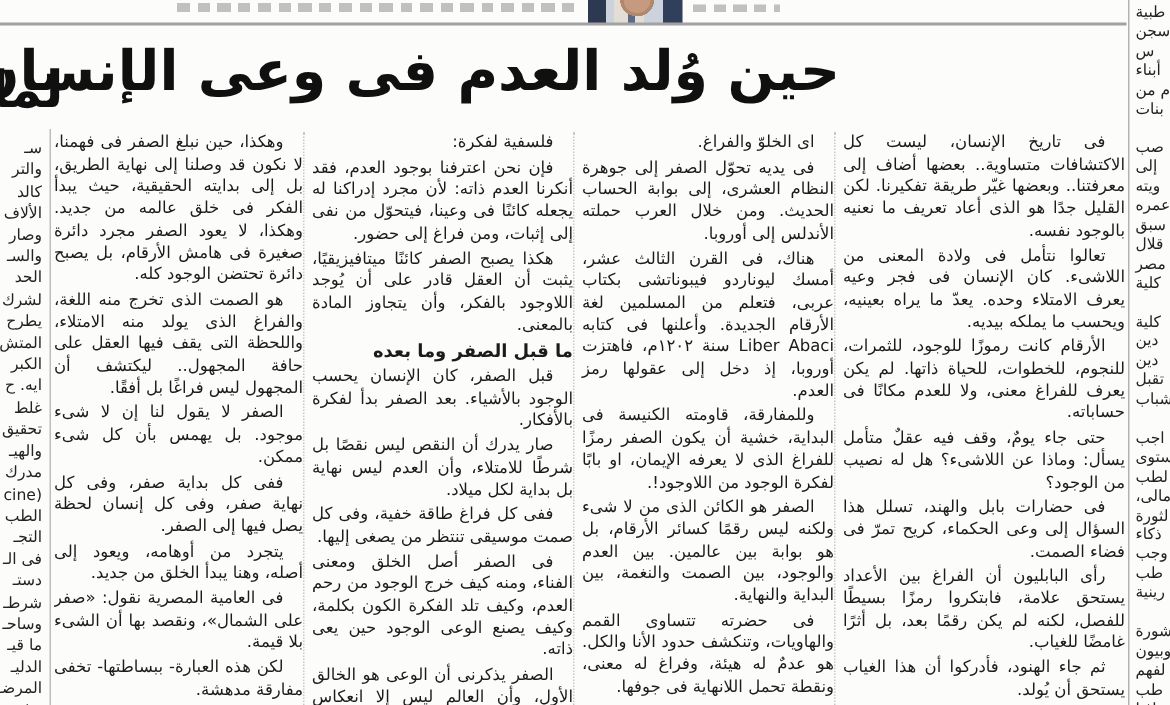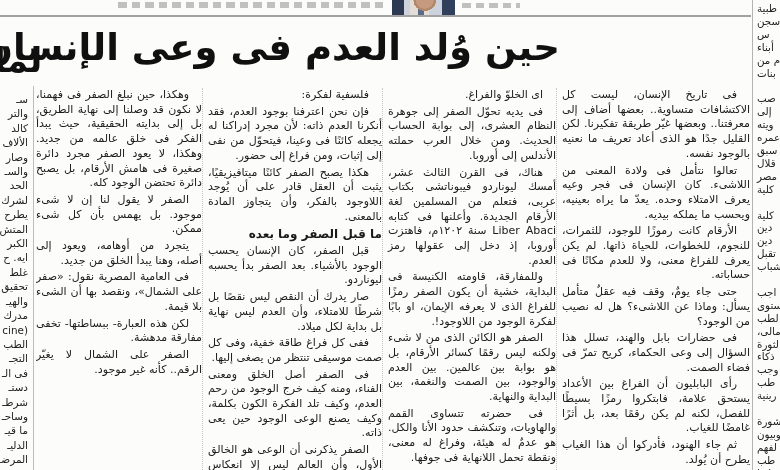--- a/index.html
+++ b/index.html
@@ -151,51 +151,53 @@
 
   <div class="body-cols">
 
     <div class="col col-1">
       <p>فى تاريخ الإنسان، ليست كل الاكتشافات متساوية.. بعضها أضاف إلى معرفتنا.. وبعضها غيّر طريقة تفكيرنا. لكن القليل جدًا هو الذى أعاد تعريف ما نعنيه بالوجود نفسه.</p>
       <p>تعالوا نتأمل فى ولادة المعنى من اللاشىء. كان الإنسان فى فجر وعيه يعرف الامتلاء وحده. يعدّ ما يراه بعينيه، ويحسب ما يملكه بيديه.</p>
       <p>الأرقام كانت رموزًا للوجود، للثمرات، للنجوم، للخطوات، للحياة ذاتها. لم يكن يعرف للفراغ معنى، ولا للعدم مكانًا فى حساباته.</p>
       <p>حتى جاء يومٌ، وقف فيه عقلٌ متأمل يسأل: وماذا عن اللاشىء؟ هل له نصيب من الوجود؟</p>
       <p>فى حضارات بابل والهند، تسلل هذا السؤال إلى وعى الحكماء، كريح تمرّ فى فضاء الصمت.</p>
       <p>رأى البابليون أن الفراغ بين الأعداد يستحق علامة، فابتكروا رمزًا بسيطًا للفصل، لكنه لم يكن رقمًا بعد، بل أثرًا غامضًا للغياب.</p>
-      <p>ثم جاء الهنود، فأدركوا أن هذا الغياب يطرح أن يُولد.</p>
+      <p>ثم جاء الهنود، فأدركوا أن هذا الغياب يستحق أن يُولد.</p>
       <p>رسموه دائرة صغيرة، كعين للعدم تحدق فى الوجود، وسمّوه «شونيا ــ śūnya»، اى الفراغ.</p>
 
     </div>
 
     <div class="col col-2">
       <p>اى الخلوّ والفراغ.</p>
       <p>فى يديه تحوّل الصفر إلى جوهرة النظام العشرى، إلى بوابة الحساب الحديث. ومن خلال العرب حملته الأندلس إلى أوروبا.</p>
       <p>هناك، فى القرن الثالث عشر، أمسك ليوناردو فيبوناتشى بكتاب عربى، فتعلم من المسلمين لغة الأرقام الجديدة. وأعلنها فى كتابه Liber Abaci سنة ١٢٠٢م، فاهتزت أوروبا، إذ دخل إلى عقولها رمز العدم.</p>
       <p>وللمفارقة، قاومته الكنيسة فى البداية، خشية أن يكون الصفر رمزًا للفراغ الذى لا يعرفه الإيمان، او بابًا لفكرة الوجود من اللاوجود!.</p>
       <p>الصفر هو الكائن الذى من لا شىء ولكنه ليس رقمًا كسائر الأرقام، بل هو بوابة بين عالمين. بين العدم والوجود، بين الصمت والنغمة، بين البداية والنهاية.</p>
       <p>فى حضرته تتساوى القمم والهاويات، وتنكشف حدود الأنا والكل. هو عدمٌ له هيئة، وفراغ له معنى، ونقطة تحمل اللانهاية فى جوفها.</p>
 
     </div>
 
     <div class="col col-3">
       <p>فلسفية لفكرة:</p>
       <p>فإن نحن اعترفنا بوجود العدم، فقد أنكرنا العدم ذاته: لأن مجرد إدراكنا له يجعله كائنًا فى وعينا، فيتحوّل من نفى إلى إثبات، ومن فراغ إلى حضور.</p>
       <p>هكذا يصبح الصفر كائنًا ميتافيزيقيًا، يثبت أن العقل قادر على أن يُوجد اللاوجود بالفكر، وأن يتجاوز المادة بالمعنى.</p>
       <p class="subhead">ما قبل الصفر وما بعده</p>
-      <p>قبل الصفر، كان الإنسان يحسب الوجود بالأشياء. بعد الصفر بدأ يحسبه ليوناردو.</p>
+      <p>قبل الصفر، كان الإنسان يحسب الوجود بالأشياء. بعد الصفر بدأ لفكرة بالأفكار.</p>
       <p>صار يدرك أن النقص ليس نقصًا بل شرطًا للامتلاء، وأن العدم ليس نهاية بل بداية لكل ميلاد.</p>
       <p>ففى كل فراغ طاقة خفية، وفى كل صمت موسيقى تنتظر من يصغى إليها.</p>
       <p>فى الصفر أصل الخلق ومعنى الفناء، ومنه كيف خرج الوجود من رحم العدم، وكيف تلد الفكرة الكون بكلمة، وكيف يصنع الوعى الوجود حين يعى ذاته.</p>
       <p>الصفر يذكرنى أن الوعى هو الخالق الأول، وأن العالم ليس إلا انعكاس لفكرة كبرى فى مرآة كونية.</p>
 
     </div>
 
     <div class="col col-4">
       <p>وهكذا، حين نبلغ الصفر فى فهمنا، لا نكون قد وصلنا إلى نهاية الطريق، بل إلى بدايته الحقيقية، حيث يبدأ الفكر فى خلق عالمه من جديد. وهكذا، لا يعود الصفر مجرد دائرة صغيرة فى هامش الأرقام، بل يصبح دائرة تحتضن الوجود كله.</p>
+      <p>هو الصمت الذى تخرج منه اللغة، والفراغ الذى يولد منه الامتلاء، واللحظة التى يقف فيها العقل على حافة المجهول.. ليكتشف أن المجهول ليس فراغًا بل أفقًا.</p>
       <p>الصفر لا يقول لنا إن لا شىء موجود. بل يهمس بأن كل شىء ممكن.</p>
+      <p>ففى كل بداية صفر، وفى كل نهاية صفر، وفى كل إنسان لحظة يصل فيها إلى الصفر.</p>
       <p>يتجرد من أوهامه، ويعود إلى أصله، وهنا يبدأ الخلق من جديد.</p>
       <p>فى العامية المصرية نقول: «صفر على الشمال»، ونقصد بها أن الشىء بلا قيمة.</p>
       <p>لكن هذه العبارة- ببساطتها- تخفى مفارقة مدهشة.</p>
       <p>الصفر على الشمال لا يغيّر الرقم.. كأنه غير موجود.</p>
 
     </div>
 
   </div>
 </div>
 

